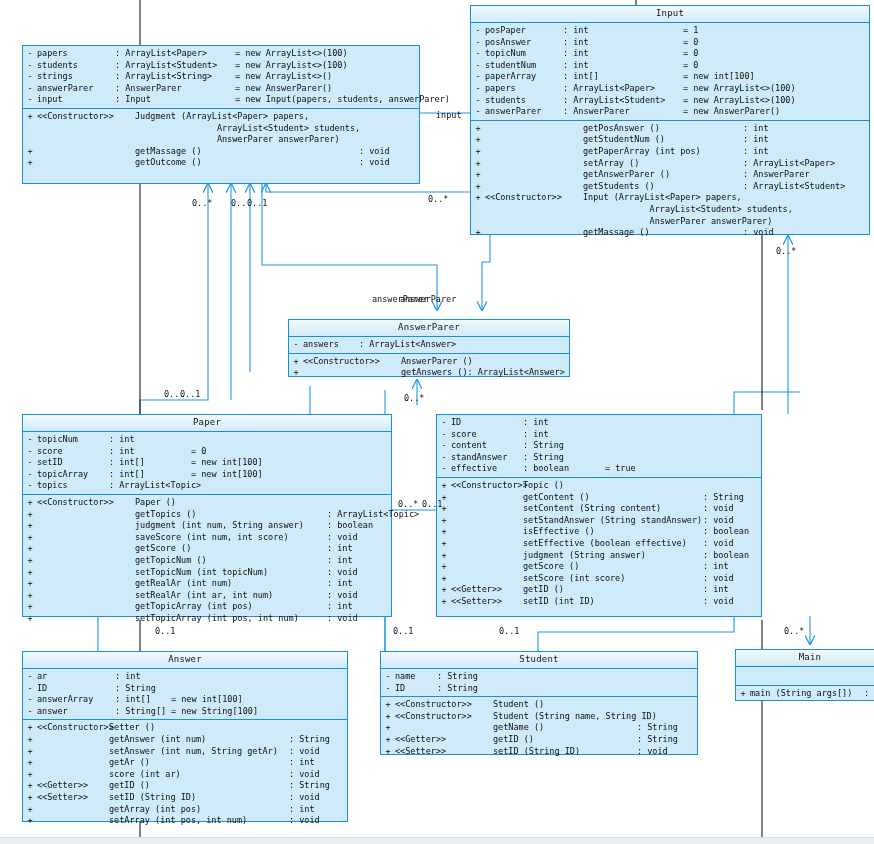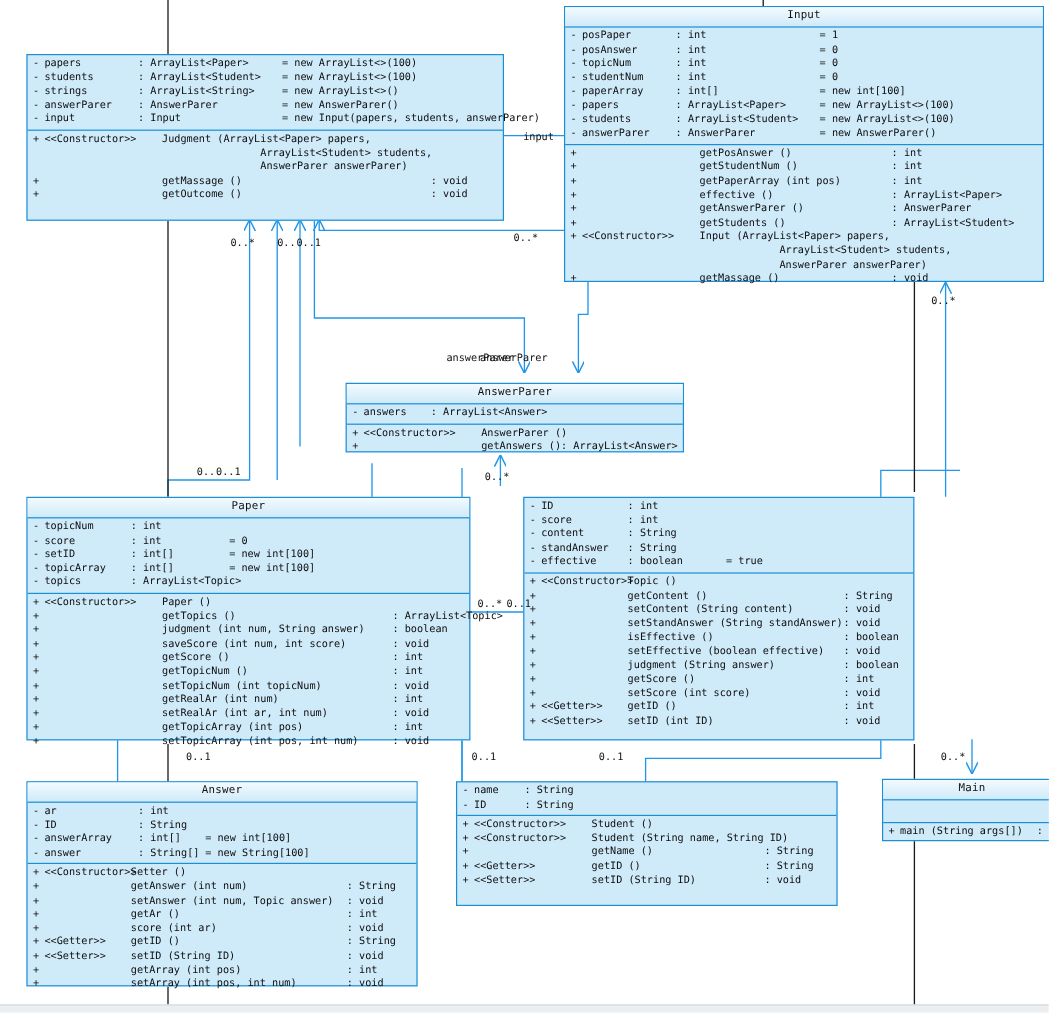--- a/index.html
+++ b/index.html
@@ -148,21 +148,21 @@
         <div class="arow" style="grid-template-columns: 14px 78px 120px 1fr;"><span class="c-vis">-</span><span class="c-name">studentNum</span><span class="c-type">: int</span><span class="c-def">= 0</span></div>
         <div class="arow" style="grid-template-columns: 14px 78px 120px 1fr;"><span class="c-vis">-</span><span class="c-name">paperArray</span><span class="c-type">: int[]</span><span class="c-def">= new int[100]</span></div>
         <div class="arow" style="grid-template-columns: 14px 78px 120px 1fr;"><span class="c-vis">-</span><span class="c-name">papers</span><span class="c-type">: ArrayList&lt;Paper&gt;</span><span class="c-def">= new ArrayList&lt;&gt;(100)</span></div>
         <div class="arow" style="grid-template-columns: 14px 78px 120px 1fr;"><span class="c-vis">-</span><span class="c-name">students</span><span class="c-type">: ArrayList&lt;Student&gt;</span><span class="c-def">= new ArrayList&lt;&gt;(100)</span></div>
         <div class="arow" style="grid-template-columns: 14px 78px 120px 1fr;"><span class="c-vis">-</span><span class="c-name">answerParer</span><span class="c-type">: AnswerParer</span><span class="c-def">= new AnswerParer()</span></div>
       </div>
     <div class="sect nb">
         <div class="mrow" style="grid-template-columns: 14px 98px 1fr 126px;"><span class="c-vis">+</span><span class="c-ster"></span><span class="c-name">getPosAnswer ()</span><span class="c-type">: int</span></div>
         <div class="mrow" style="grid-template-columns: 14px 98px 1fr 126px;"><span class="c-vis">+</span><span class="c-ster"></span><span class="c-name">getStudentNum ()</span><span class="c-type">: int</span></div>
         <div class="mrow" style="grid-template-columns: 14px 98px 1fr 126px;"><span class="c-vis">+</span><span class="c-ster"></span><span class="c-name">getPaperArray (int pos)</span><span class="c-type">: int</span></div>
-        <div class="mrow" style="grid-template-columns: 14px 98px 1fr 126px;"><span class="c-vis">+</span><span class="c-ster"></span><span class="c-name">effective ()</span><span class="c-type">: ArrayList&lt;Paper&gt;</span></div>
+        <div class="mrow" style="grid-template-columns: 14px 98px 1fr 126px;"><span class="c-vis">+</span><span class="c-ster"></span><span class="c-name">setArray ()</span><span class="c-type">: ArrayList&lt;Paper&gt;</span></div>
         <div class="mrow" style="grid-template-columns: 14px 98px 1fr 126px;"><span class="c-vis">+</span><span class="c-ster"></span><span class="c-name">getAnswerParer ()</span><span class="c-type">: AnswerParer</span></div>
         <div class="mrow" style="grid-template-columns: 14px 98px 1fr 126px;"><span class="c-vis">+</span><span class="c-ster"></span><span class="c-name">getStudents ()</span><span class="c-type">: ArrayList&lt;Student&gt;</span></div>
         <div class="mrow" style="grid-template-columns: 14px 98px 1fr 126px;"><span class="c-vis">+</span><span class="c-ster">&lt;&lt;Constructor&gt;&gt;</span><span class="c-name">Input (ArrayList&lt;Paper&gt; papers,
              ArrayList&lt;Student&gt; students,
              AnswerParer answerParer)</span><span class="c-type"></span></div>
         <div class="mrow" style="grid-template-columns: 14px 98px 1fr 126px;"><span class="c-vis">+</span><span class="c-ster"></span><span class="c-name">getMassage ()</span><span class="c-type">: void</span></div>
       </div>
   </div>
 
   <div class="uml" style="left:288px;top:319px;width:282px;height:58px;">
@@ -227,31 +227,32 @@
     <div class="hdr">Answer</div>
     <div class="sect">
         <div class="arow" style="grid-template-columns: 14px 78px 56px 1fr;"><span class="c-vis">-</span><span class="c-name">ar</span><span class="c-type">: int</span><span class="c-def"></span></div>
         <div class="arow" style="grid-template-columns: 14px 78px 56px 1fr;"><span class="c-vis">-</span><span class="c-name">ID</span><span class="c-type">: String</span><span class="c-def"></span></div>
         <div class="arow" style="grid-template-columns: 14px 78px 56px 1fr;"><span class="c-vis">-</span><span class="c-name">answerArray</span><span class="c-type">: int[]</span><span class="c-def">= new int[100]</span></div>
         <div class="arow" style="grid-template-columns: 14px 78px 56px 1fr;"><span class="c-vis">-</span><span class="c-name">answer</span><span class="c-type">: String[]</span><span class="c-def">= new String[100]</span></div>
       </div>
     <div class="sect nb">
         <div class="mrow" style="grid-template-columns: 14px 72px 1fr 58px;"><span class="c-vis">+</span><span class="c-ster">&lt;&lt;Constructor&gt;&gt;</span><span class="c-name">Setter ()</span><span class="c-type"></span></div>
         <div class="mrow" style="grid-template-columns: 14px 72px 1fr 58px;"><span class="c-vis">+</span><span class="c-ster"></span><span class="c-name">getAnswer (int num)</span><span class="c-type">: String</span></div>
-        <div class="mrow" style="grid-template-columns: 14px 72px 1fr 58px;"><span class="c-vis">+</span><span class="c-ster"></span><span class="c-name">setAnswer (int num, Topic answer)</span><span class="c-type">: void</span></div>
+        <div class="mrow" style="grid-template-columns: 14px 72px 1fr 58px;"><span class="c-vis">+</span><span class="c-ster"></span><span class="c-name">setAnswer (int num, String getAr)</span><span class="c-type">: void</span></div>
         <div class="mrow" style="grid-template-columns: 14px 72px 1fr 58px;"><span class="c-vis">+</span><span class="c-ster"></span><span class="c-name">getAr ()</span><span class="c-type">: int</span></div>
         <div class="mrow" style="grid-template-columns: 14px 72px 1fr 58px;"><span class="c-vis">+</span><span class="c-ster"></span><span class="c-name">score (int ar)</span><span class="c-type">: void</span></div>
         <div class="mrow" style="grid-template-columns: 14px 72px 1fr 58px;"><span class="c-vis">+</span><span class="c-ster">&lt;&lt;Getter&gt;&gt;</span><span class="c-name">getID ()</span><span class="c-type">: String</span></div>
         <div class="mrow" style="grid-template-columns: 14px 72px 1fr 58px;"><span class="c-vis">+</span><span class="c-ster">&lt;&lt;Setter&gt;&gt;</span><span class="c-name">setID (String ID)</span><span class="c-type">: void</span></div>
         <div class="mrow" style="grid-template-columns: 14px 72px 1fr 58px;"><span class="c-vis">+</span><span class="c-ster"></span><span class="c-name">getArray (int pos)</span><span class="c-type">: int</span></div>
         <div class="mrow" style="grid-template-columns: 14px 72px 1fr 58px;"><span class="c-vis">+</span><span class="c-ster"></span><span class="c-name">setArray (int pos, int num)</span><span class="c-type">: void</span></div>
       </div>
   </div>
 
   <div class="uml" style="left:380px;top:651px;width:318px;height:104px;">
+    <div class="hdr">Student</div>
     <div class="sect">
         <div class="arow" style="grid-template-columns: 14px 42px 1fr 0px;"><span class="c-vis">-</span><span class="c-name">name</span><span class="c-type">: String</span><span class="c-def"></span></div>
         <div class="arow" style="grid-template-columns: 14px 42px 1fr 0px;"><span class="c-vis">-</span><span class="c-name">ID</span><span class="c-type">: String</span><span class="c-def"></span></div>
       </div>
     <div class="sect nb">
         <div class="mrow" style="grid-template-columns: 14px 98px 1fr 60px;"><span class="c-vis">+</span><span class="c-ster">&lt;&lt;Constructor&gt;&gt;</span><span class="c-name">Student ()</span><span class="c-type"></span></div>
         <div class="mrow" style="grid-template-columns: 14px 98px 1fr 60px;"><span class="c-vis">+</span><span class="c-ster">&lt;&lt;Constructor&gt;&gt;</span><span class="c-name">Student (String name, String ID)</span><span class="c-type"></span></div>
         <div class="mrow" style="grid-template-columns: 14px 98px 1fr 60px;"><span class="c-vis">+</span><span class="c-ster"></span><span class="c-name">getName ()</span><span class="c-type">: String</span></div>
         <div class="mrow" style="grid-template-columns: 14px 98px 1fr 60px;"><span class="c-vis">+</span><span class="c-ster">&lt;&lt;Getter&gt;&gt;</span><span class="c-name">getID ()</span><span class="c-type">: String</span></div>
         <div class="mrow" style="grid-template-columns: 14px 98px 1fr 60px;"><span class="c-vis">+</span><span class="c-ster">&lt;&lt;Setter&gt;&gt;</span><span class="c-name">setID (String ID)</span><span class="c-type">: void</span></div>

